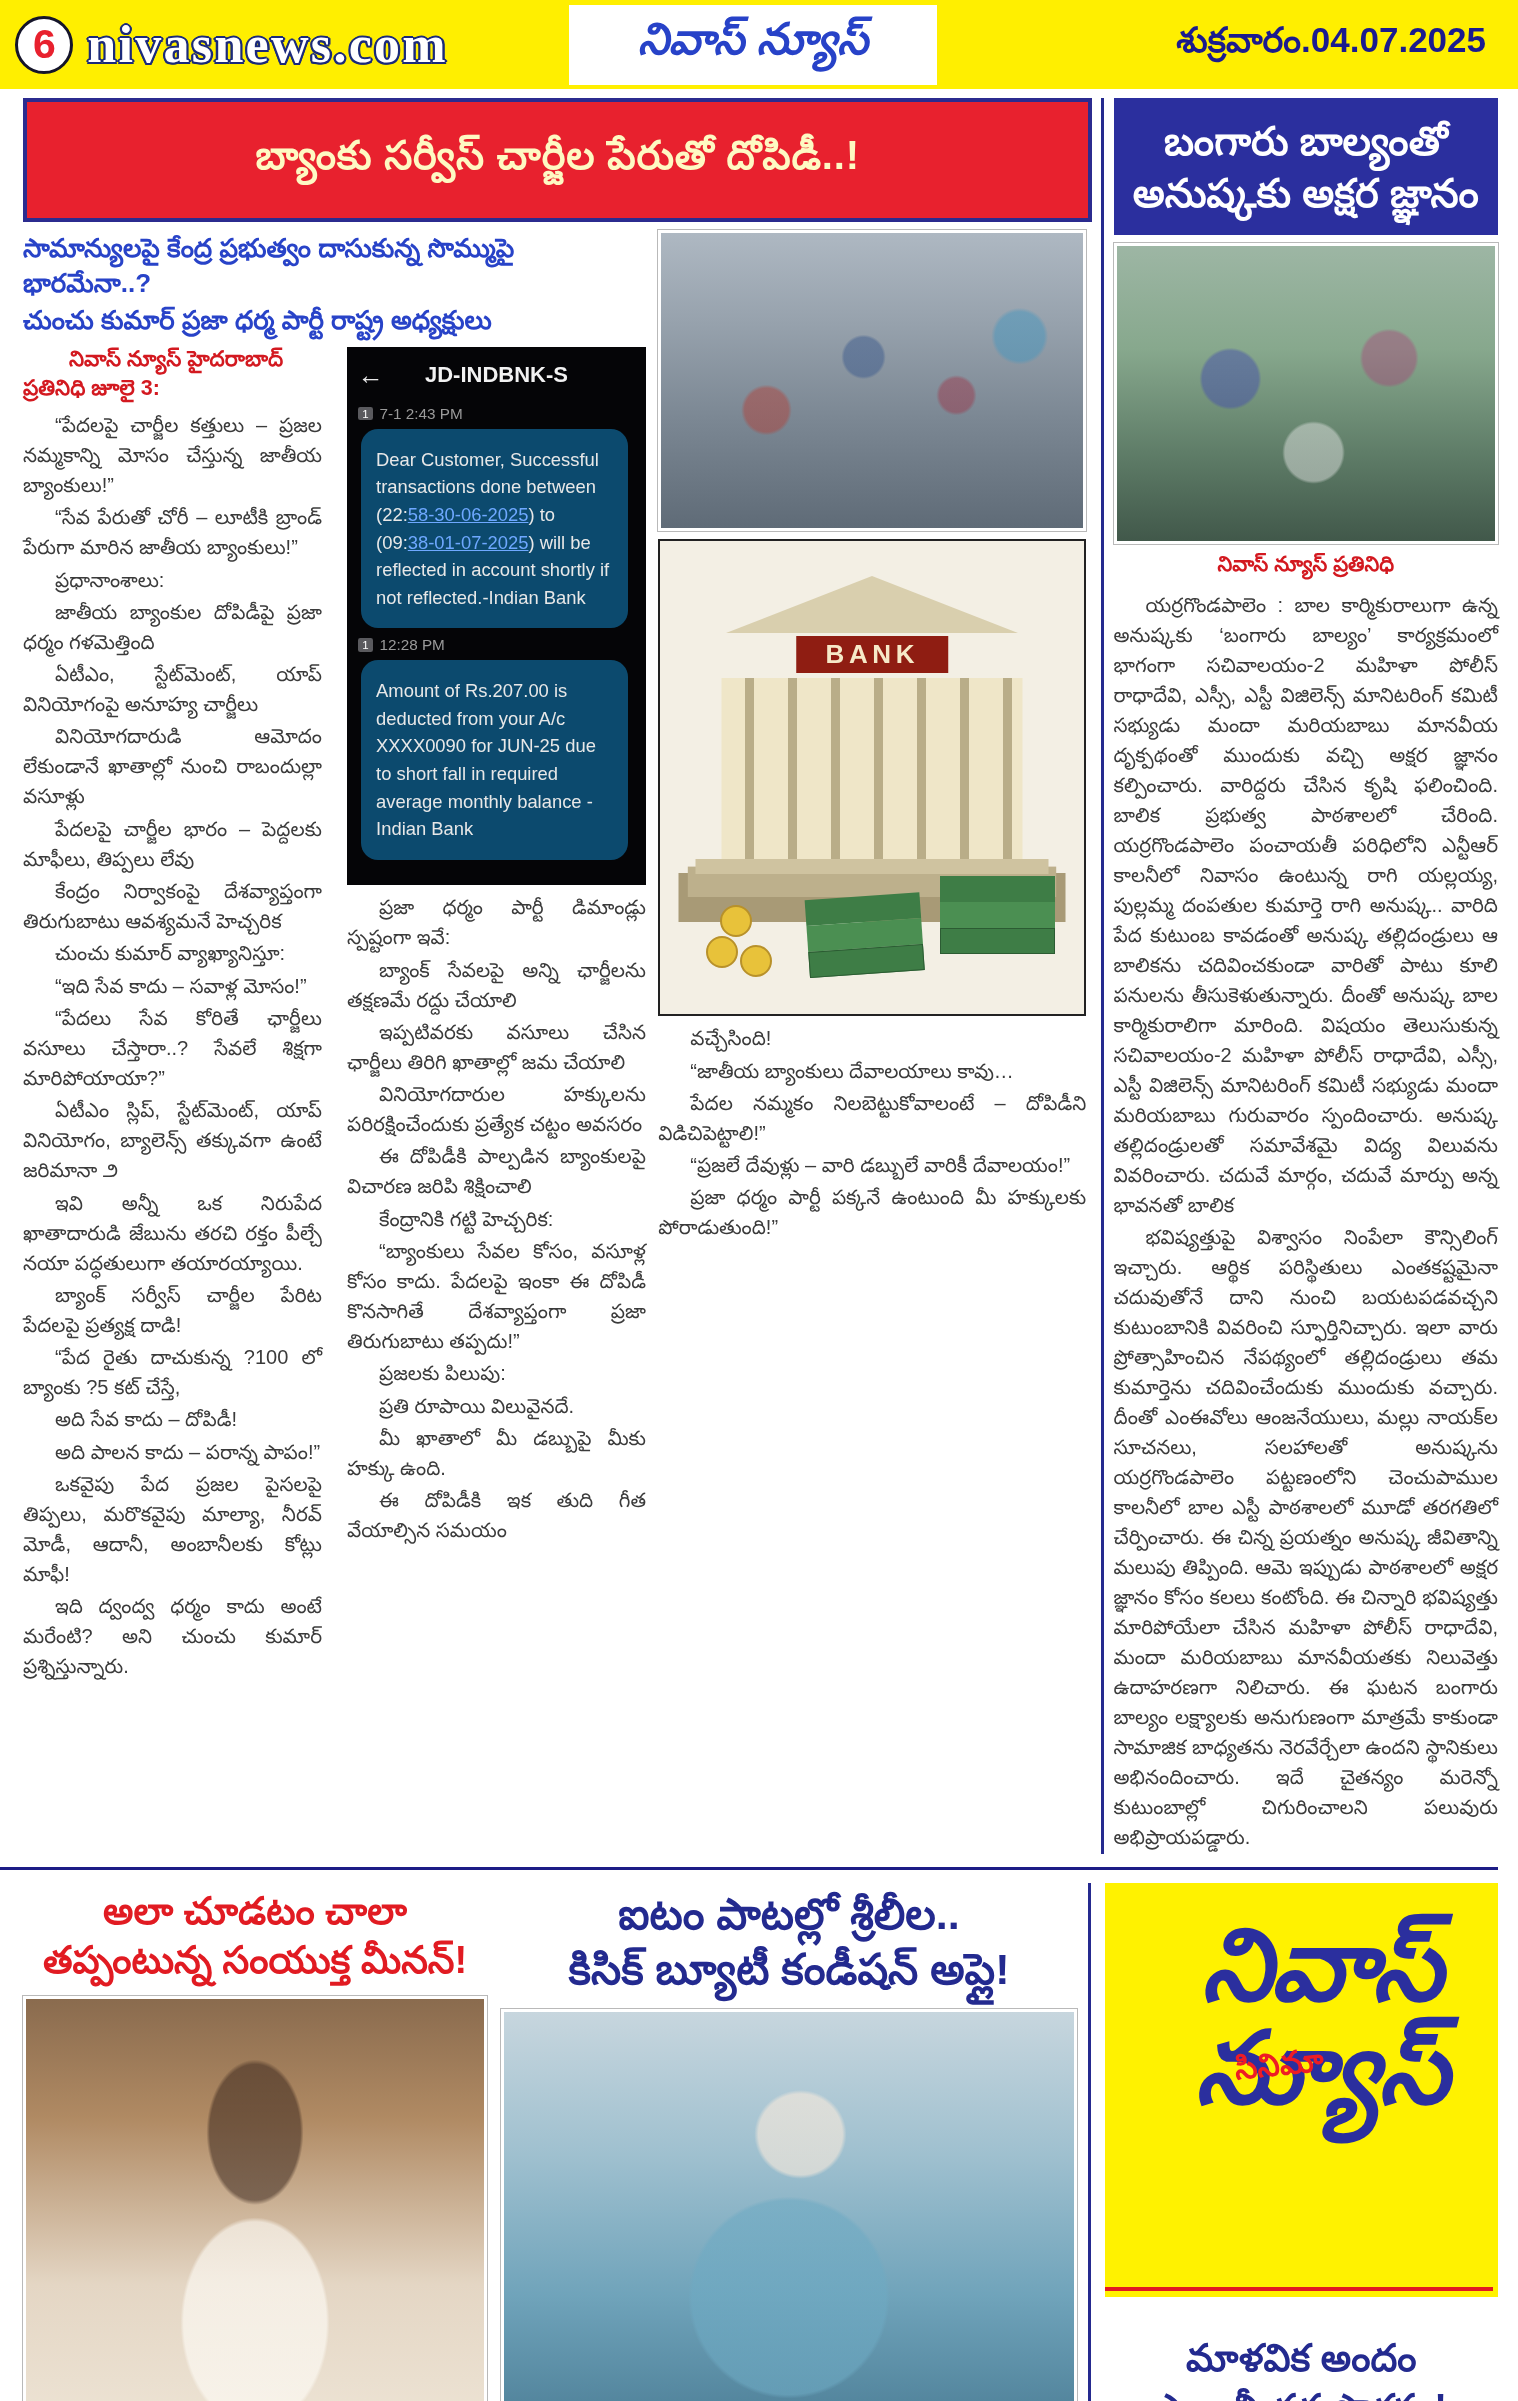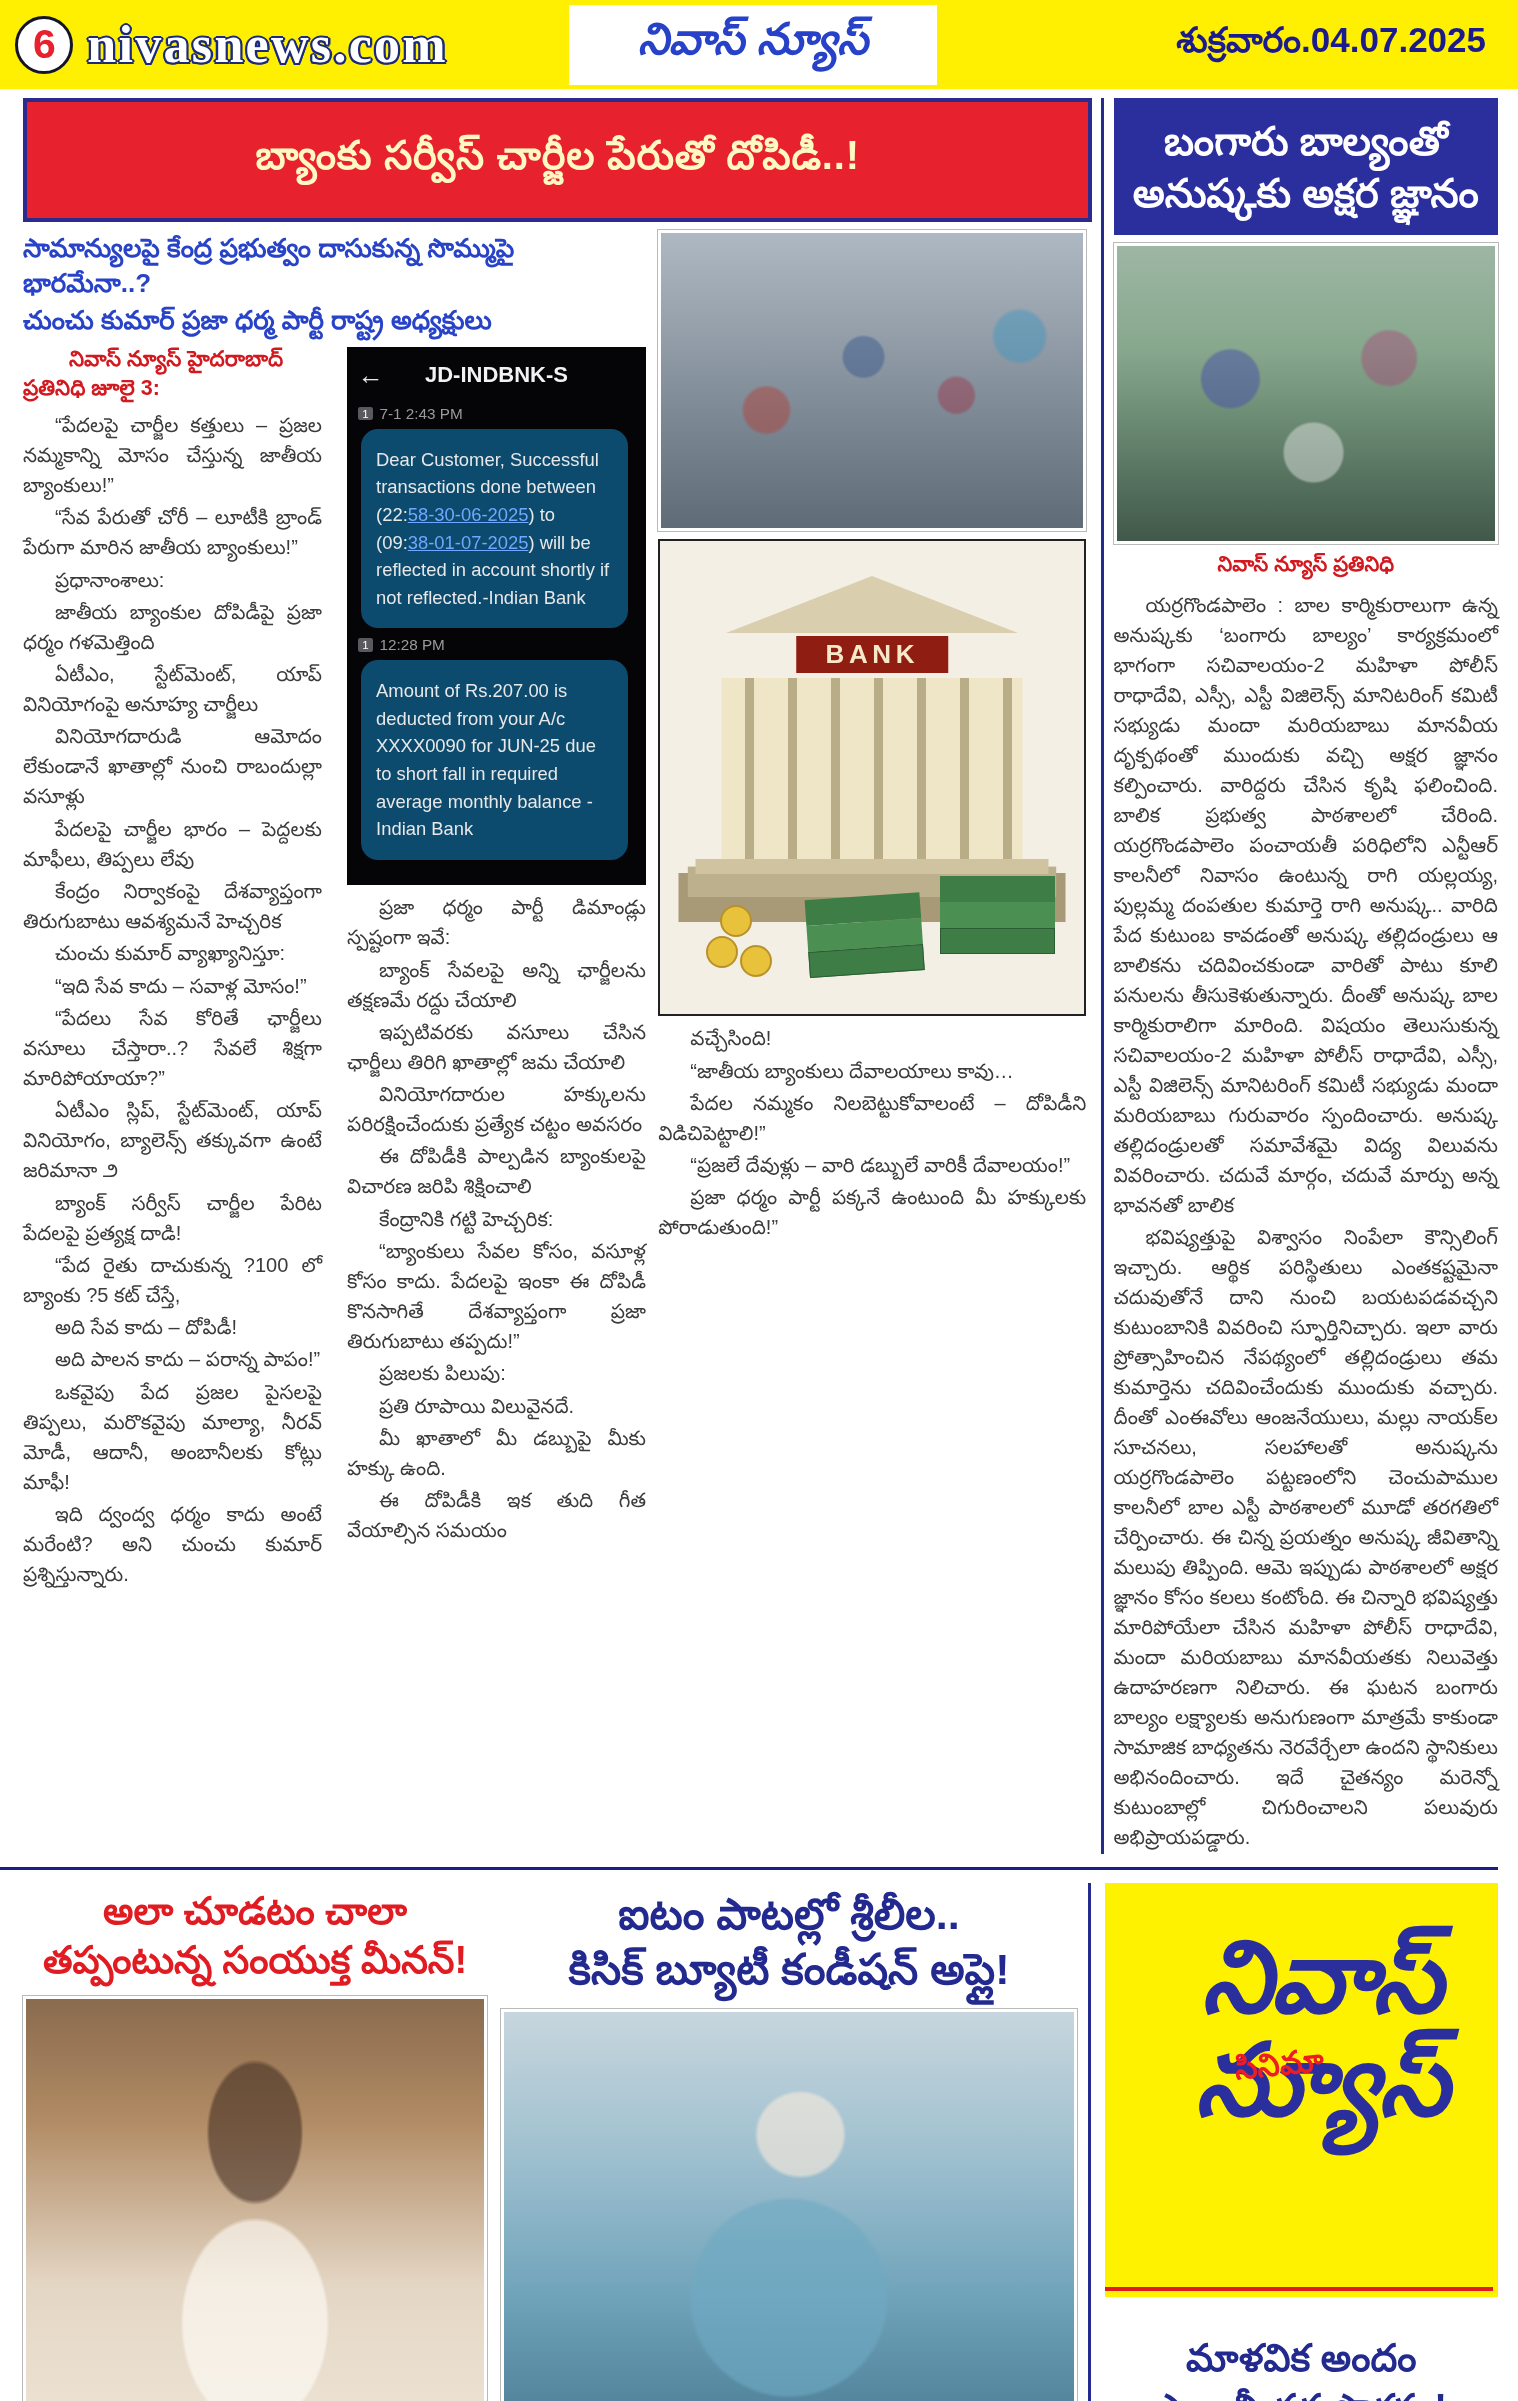--- a/index.html
+++ b/index.html
@@ -101,21 +101,21 @@
       background:radial-gradient(ellipse at 50% 28%, rgba(60,40,30,.55) 0 14%, transparent 15%),
                  radial-gradient(ellipse at 50% 68%, rgba(255,253,248,.6) 0 22%, transparent 23%); }
   .photo-sreeleela { width:100%; height:414px;
       background:linear-gradient(180deg,#c7d6de 0%,#9fc0cf 35%,#6fa3ba 70%,#4f8199 100%); position:relative; }
   .photo-sreeleela::before { content:""; position:absolute; inset:0;
       background:radial-gradient(ellipse at 52% 30%, rgba(250,235,220,.6) 0 10%, transparent 11%),
                  radial-gradient(ellipse at 50% 70%, rgba(110,170,195,.6) 0 24%, transparent 25%); }
 
   .cinema-logo { background:#fff200; height:414px; position:relative; overflow:hidden; }
   .cinema-title { color:#2b2f9e; font-size:101px; font-weight:bold; font-style:italic; line-height:1.02;
-                  text-align:center; padding-top:44px; letter-spacing:-1.5px;
+                  text-align:center; padding-top:32px; letter-spacing:-1.5px;
                   font-family:"Liberation Serif","DejaVu Serif",serif;margin-left:40px; }
   .cinema-overlay { position:absolute; top:163px; left:130px; color:#ee1c25; font-size:32px; font-weight:bold;
                     transform:rotate(-6deg); }
   .cinema-redline { position:absolute; bottom:6.1px; left:0; right:4.6px; height:4.6px; background:#e11b22; }
 </style>
 </head>
 <body>
 
 <header class="topbar">
   <div class="issue-circle">
@@ -149,20 +149,21 @@
                 <p class="p">ప్రధానాంశాలు:</p>
                 <p class="p">జాతీయ బ్యాంకుల దోపిడీపై ప్రజా ధర్మం గళమెత్తింది</p>
                 <p class="p">ఏటీఎం, స్టేట్‌మెంట్, యాప్ వినియోగంపై అనూహ్య చార్జీలు</p>
                 <p class="p">వినియోగదారుడి ఆమోదం లేకుండానే ఖాతాల్లో నుంచి రాబందుల్లా వసూళ్లు</p>
                 <p class="p">పేదలపై చార్జీల భారం – పెద్దలకు మాఫీలు, తిప్పలు లేవు</p>
                 <p class="p">కేంద్రం నిర్వాకంపై దేశవ్యాప్తంగా తిరుగుబాటు ఆవశ్యమనే హెచ్చరిక</p>
                 <p class="p">చుంచు కుమార్ వ్యాఖ్యానిస్తూ:</p>
                 <p class="p">“ఇది సేవ కాదు – సవాళ్ల మోసం!”</p>
                 <p class="p">“పేదలు సేవ కోరితే ఛార్జీలు వసూలు చేస్తారా..? సేవలే శిక్షగా మారిపోయాయా?”</p>
                 <p class="p">ఏటీఎం స్లిప్, స్టేట్‌మెంట్, యాప్ వినియోగం, బ్యాలెన్స్ తక్కువగా ఉంటే జరిమానా ౨</p>
+                <p class="p">ఇవి అన్నీ ఒక నిరుపేద ఖాతాదారుడి జేబును తరచి రక్తం పీల్చే నయా పద్ధతులుగా తయారయ్యాయి.</p>
                 <p class="p">బ్యాంక్ సర్వీస్ చార్జీల పేరిట పేదలపై ప్రత్యక్ష దాడి!</p>
                 <p class="p">“పేద రైతు దాచుకున్న ?100 లో బ్యాంకు ?5 కట్ చేస్తే,</p>
                 <p class="p">అది సేవ కాదు – దోపిడీ!</p>
                 <p class="p">అది పాలన కాదు – పరాన్న పాపం!”</p>
                 <p class="p">ఒకవైపు పేద ప్రజల పైసలపై తిప్పలు, మరొకవైపు మాల్యా, నీరవ్ మోడీ, ఆదానీ, అంబానీలకు కోట్లు మాఫీ!</p>
                 <p class="p">ఇది ద్వంద్వ ధర్మం కాదు అంటే మరేంటి? అని చుంచు కుమార్ ప్రశ్నిస్తున్నారు.</p>
               </div>
           </div>
 
           <div class="lead-col2">

